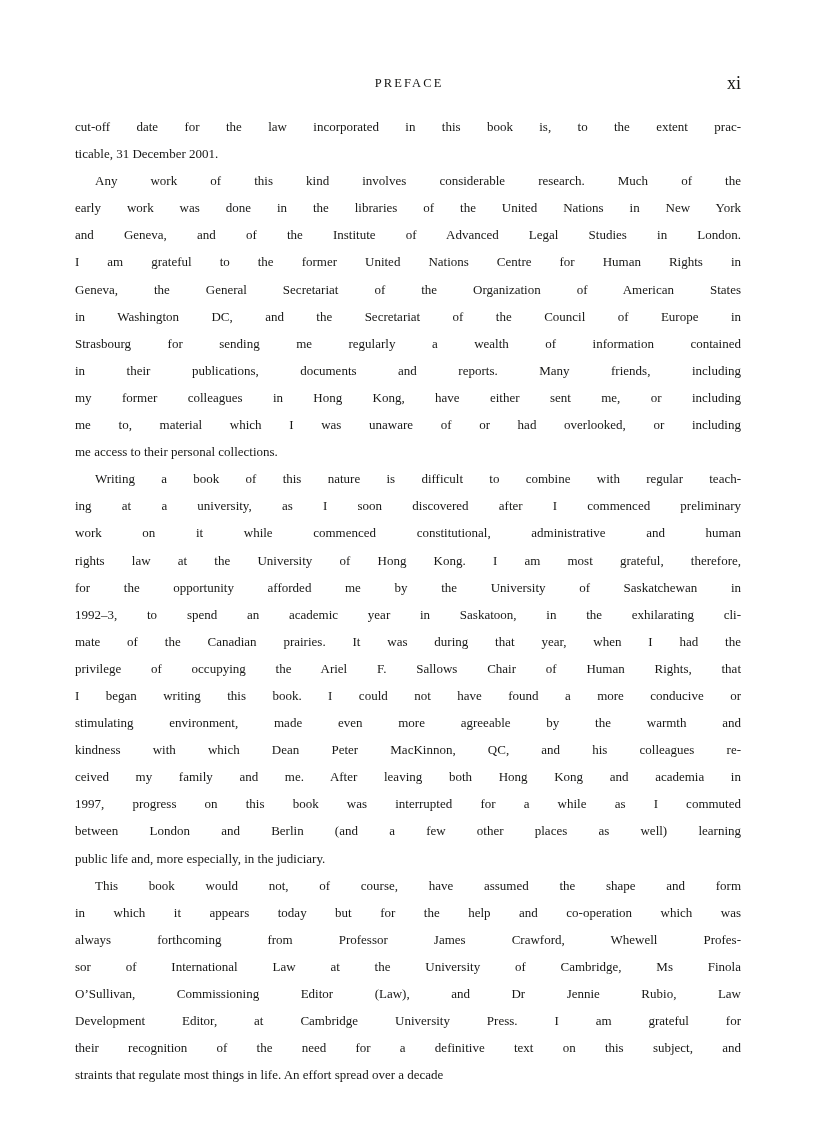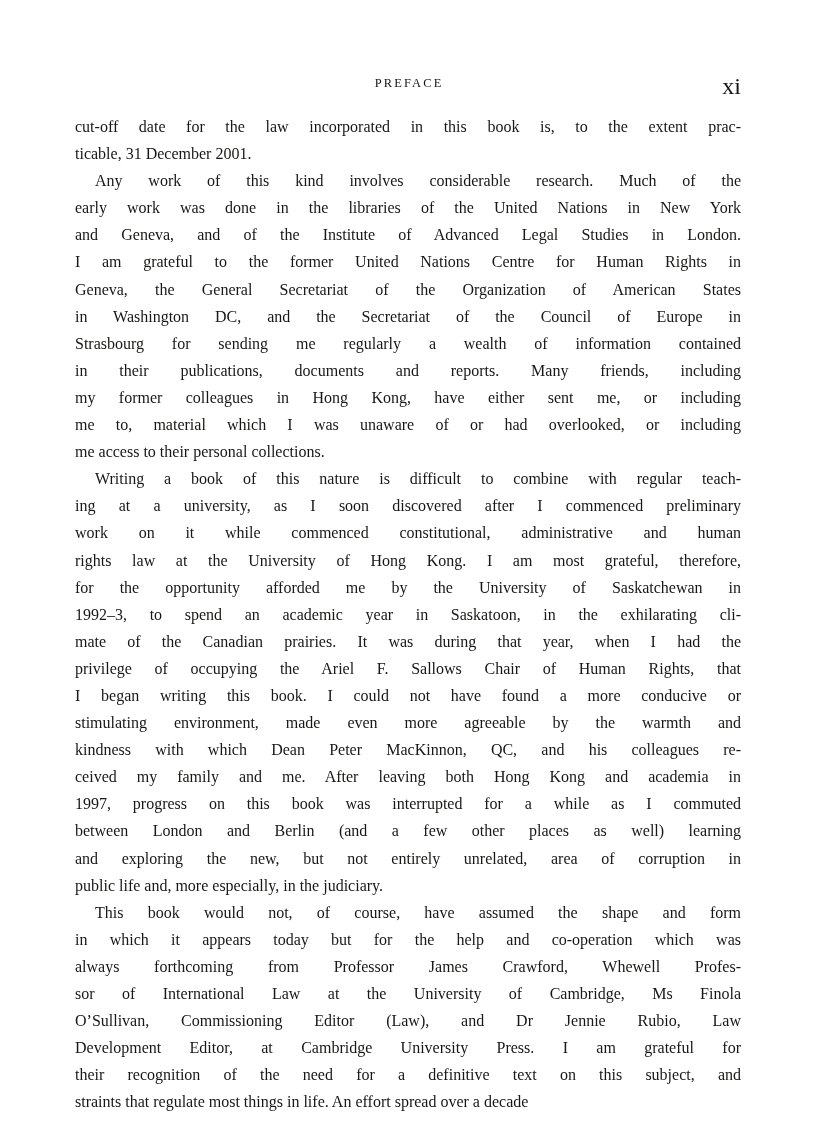--- a/index.html
+++ b/index.html
@@ -38,40 +38,40 @@
     letter-spacing: 2.1px;
     text-indent: 2.1px;
     font-weight: 400;
     color: #141412;
   }
 
   .folio {
     position: absolute;
     right: 0;
     top: -3px;
-    font-size: 24px;
+    font-size: 18px;
     color: #141412;
   }
 
   
   .textblock {
     position: absolute;
     top: 101px;
     left: 75px;
     width: 666px;
   }
 
   .para {
     margin: 0;
   }
 
   .line {
     display: block;
     width: 100%;
-    font-size: 16px;
+    font-size: 13px;
     line-height: 27.1px;
     color: #171715;
     white-space: pre;
     letter-spacing: 0;
   }
 
   
   .line.just {
     text-align: justify;
     text-align-last: justify;
@@ -124,21 +124,20 @@
         <span class="line just">for the opportunity afforded me by the University of Saskatchewan in</span>
         <span class="line just">1992–3, to spend an academic year in Saskatoon, in the exhilarating cli-</span>
         <span class="line just">mate of the Canadian prairies. It was during that year, when I had the</span>
         <span class="line just">privilege of occupying the Ariel F. Sallows Chair of Human Rights, that</span>
         <span class="line just">I began writing this book. I could not have found a more conducive or</span>
         <span class="line just">stimulating environment, made even more agreeable by the warmth and</span>
         <span class="line just">kindness with which Dean Peter MacKinnon, QC, and his colleagues re-</span>
         <span class="line just">ceived my family and me. After leaving both Hong Kong and academia in</span>
         <span class="line just">1997, progress on this book was interrupted for a while as I commuted</span>
         <span class="line just">between London and Berlin (and a few other places as well) learning</span>
-        <span class="line just">and exploring the new, but not entirely unrelated, area of corruption in</span>
         <span class="line last">public life and, more especially, in the judiciary.</span>
       </p>
       <p class="para">
         <span class="line just indent">This book would not, of course, have assumed the shape and form</span>
         <span class="line just">in which it appears today but for the help and co-operation which was</span>
         <span class="line just">always forthcoming from Professor James Crawford, Whewell Profes-</span>
         <span class="line just">sor of International Law at the University of Cambridge, Ms Finola</span>
         <span class="line just">O’Sullivan, Commissioning Editor (Law), and Dr Jennie Rubio, Law</span>
         <span class="line just">Development Editor, at Cambridge University Press. I am grateful for</span>
         <span class="line just">their recognition of the need for a definitive text on this subject, and</span>

